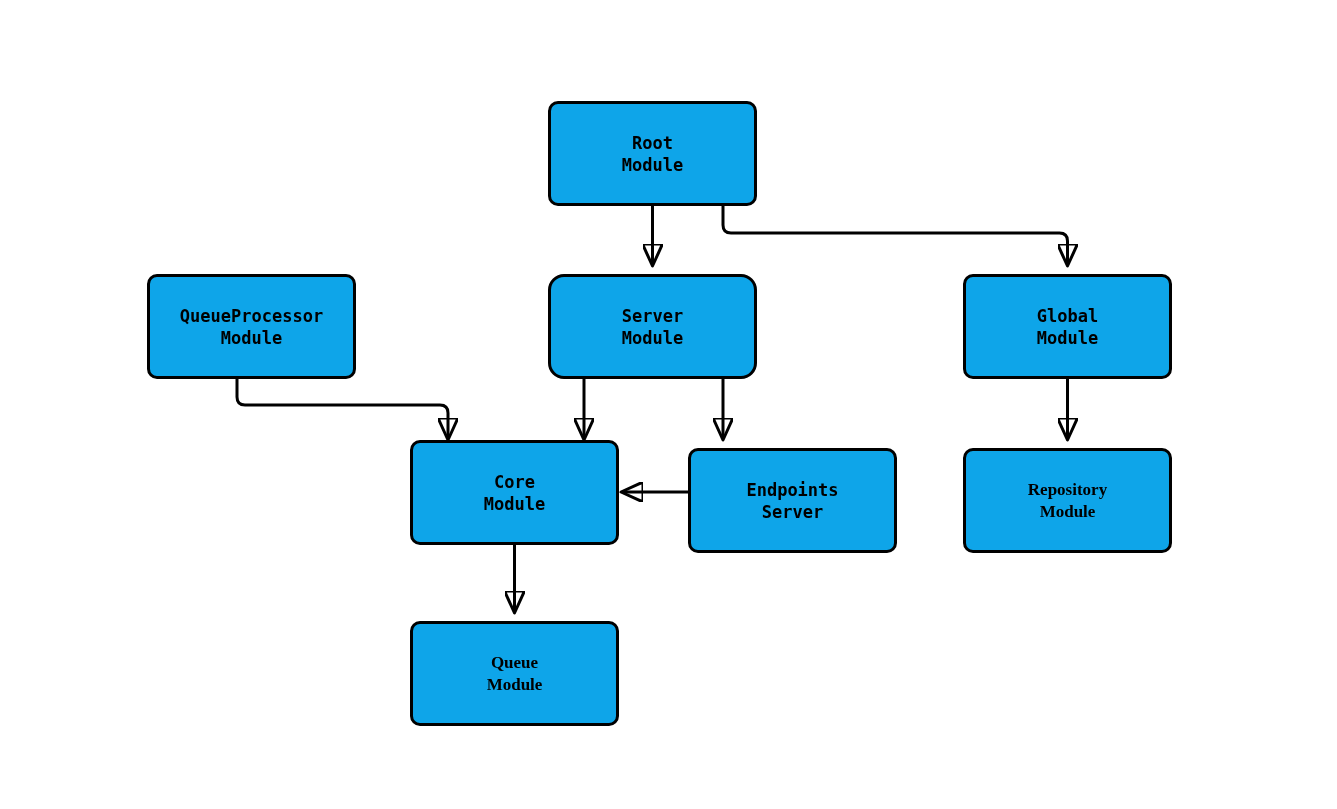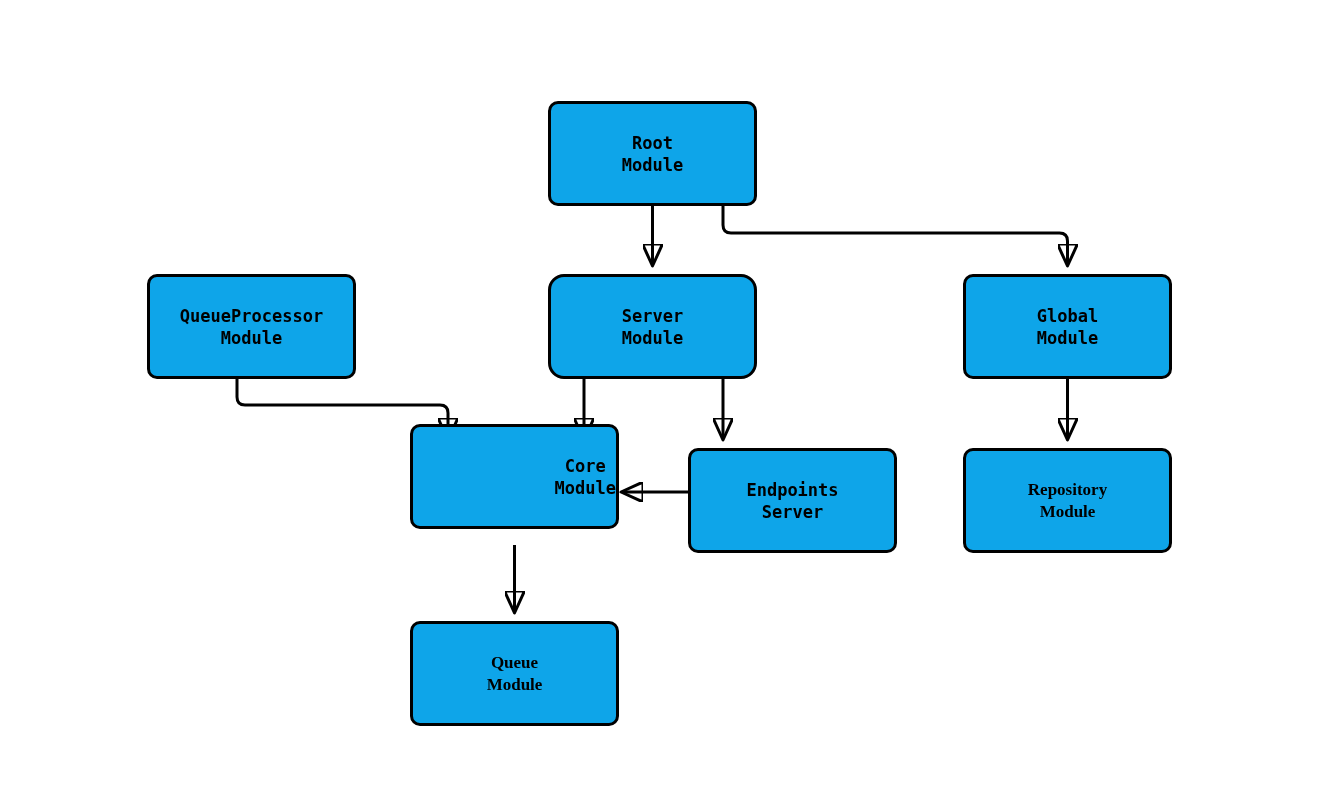--- a/index.html
+++ b/index.html
@@ -46,21 +46,21 @@
     text-align: center;
     font-size: 17px;
     font-weight: 700;
     line-height: 22px;
     color: #000000;
   }
   .node-root            { left: 548px; top: 93px;  }
   .node-queue-processor { left: 147px; top: 266px; }
   .node-server          { left: 548px; top: 266px; border-radius: 16px; }
   .node-global          { left: 963px; top: 266px; }
-  .node-core            { left: 410px; top: 416px; justify-content: flex-end; }
+  .node-core            { left: 410px; top: 432px; }
   .node-endpoints       { left: 688px; top: 440px; }
   .node-repository      { left: 963px; top: 440px; font-family: Liberation Serif, serif; }
   .node-queue           { left: 410px; top: 613px; font-family: Liberation Serif, serif; }
 </style>
 </head>
 <body>
 
 <div class="canvas">
 
   <svg class="edges-layer" viewBox="0 0 1337 809" xmlns="http://www.w3.org/2000/svg">

